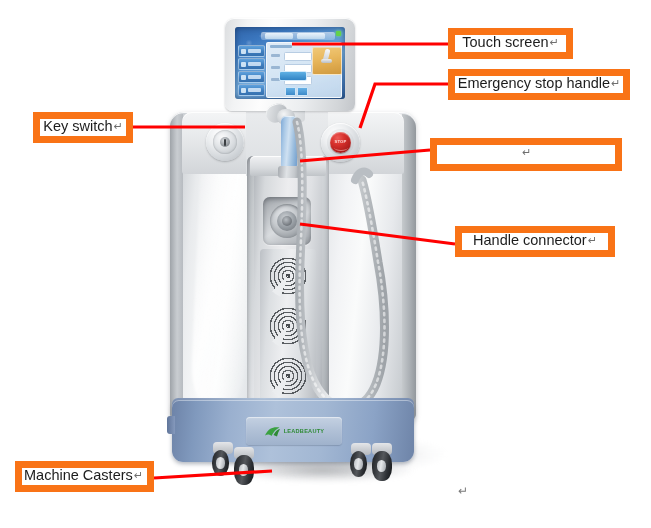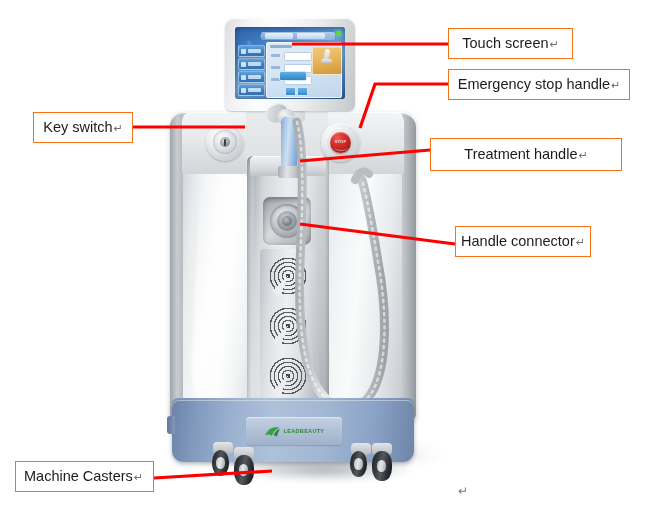--- a/index.html
+++ b/index.html
@@ -9,25 +9,25 @@
     width:651px;height:528px;
     position:relative;overflow:hidden;
     color:#1b1b1b;
   }
   #stage{position:absolute;left:0;top:0;width:651px;height:528px;}
 
   
   .callout{
     position:absolute;
     background:#ffffff;
-    border:1px solid #f97316;
+    border:7px solid #f97316;
     font-size:14.5px;
     line-height:1.1;
     color:#1c1c1c;
-    display:flex;align-items:center;
+    display:flex;
     padding:0 10px;
     white-space:nowrap;
     box-sizing:border-box;
     z-index:40;
   }
   .callout .pilcrow{
     color:#6f6f6f;font-size:11px;margin-left:1px;
     position:relative;top:1px;
   }
   .callout.center{justify-content:center;}
@@ -523,25 +523,24 @@
     <span>Emergency stop handle</span>
       <span class="pilcrow">↵</span>
   </div>
 
   <div class="callout center" id="c-key" style="left: 33px; top: 112px; width: 100px; height: 31px;">
     <span>Key switch</span>
       <span class="pilcrow">↵</span>
   </div>
 
   <div class="callout center" id="c-handle" style="left: 430px; top: 138px; width: 192px; height: 33px;">
-    <span>Treatment handle</span>
       <span class="pilcrow">↵</span>
   </div>
 
-  <div class="callout center" id="c-conn" style="left: 455px; top: 226px; width: 136px; height: 31px;">
+  <div class="callout center" id="c-conn" style="left: 455px; top: 226px; width: 160px; height: 31px;">
     <span>Handle connector</span>
       <span class="pilcrow">↵</span>
   </div>
 
   <div class="callout center" id="c-cast" style="left: 15px; top: 461px; width: 139px; height: 31px; padding-left: 8px;">
     <span>Machine Casters</span>
       <span class="pilcrow">↵</span>
   </div>
 
   <div style="position:absolute;left:458px;top:484px;color:#7a7a7a;font-size:12px;z-index:45;">↵</div>

